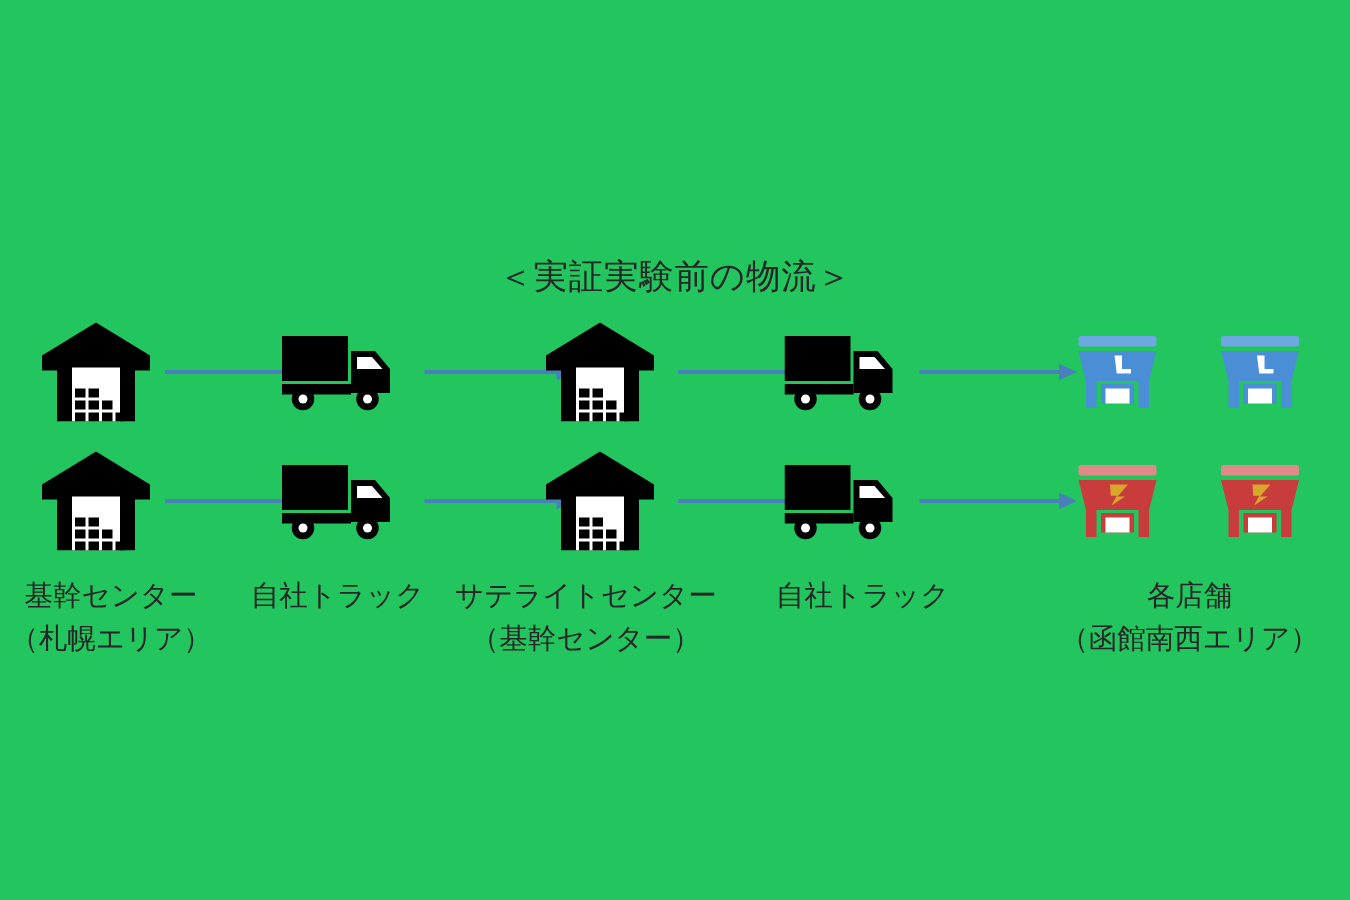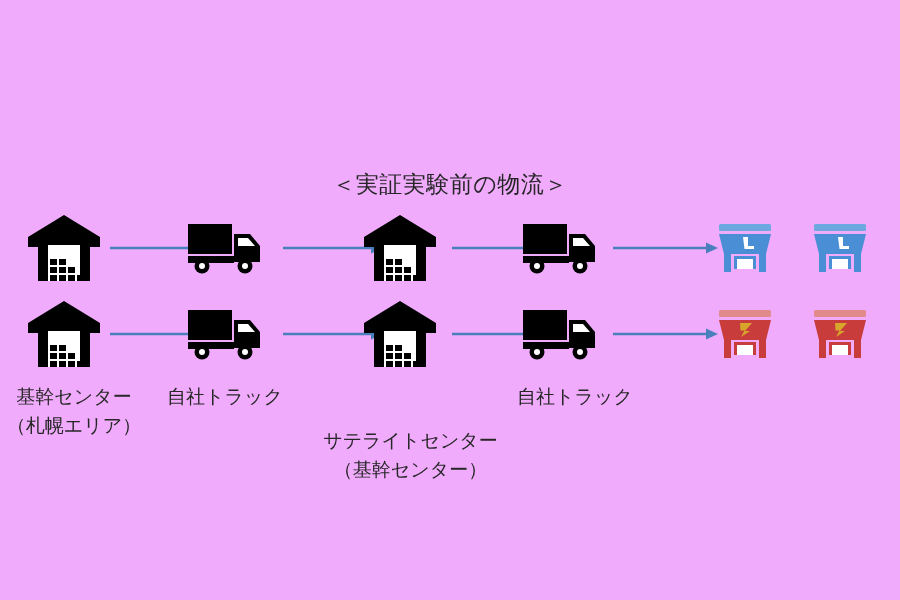--- a/index.html
+++ b/index.html
@@ -15,21 +15,21 @@
     font-family: "Liberation Sans", "DejaVu Sans", sans-serif;
     color: #2b2b2b;
   }
 
   #canvas {
     position: absolute;
     left: 0;
     top: 0;
     width: 900px;
     height: 600px;
-    background: #f0abfc;
+    background: #22c55e;
   }
 
   
   .diagram-title {
     position: absolute;
     left: 0;
     top: 169px;
     width: 900px;
     text-align: center;
     font-size: 23px;
@@ -99,21 +99,21 @@
     text-align: center;
     font-size: 19px;
     line-height: 29px;
     color: #262626;
     white-space: nowrap;
   }
   .caption .sub { display: block; }
 
   #cap-center    { left: -6px;  width: 160px; }
   #cap-truck1    { left: 155px; width: 140px; }
-  #cap-satellite { left: 308px; width: 205px; margin-top: 44px; }
+  #cap-satellite { left: 288px; width: 205px; }
   #cap-truck2    { left: 450px; width: 250px; }
   #cap-stores    { left: 688px; width: 210px; }
 </style>
 </head>
 <body>
 
 <div id="canvas">
 
   <div class="diagram-title">＜実証実験前の物流＞</div>
 
@@ -364,15 +364,19 @@
 
     <div class="caption" id="cap-satellite">
       <span>サテライトセンター</span>
       <span class="sub">（基幹センター）</span>
     </div>
 
     <div class="caption" id="cap-truck2">
       <span>自社トラック</span>
     </div>
 
+    <div class="caption" id="cap-stores">
+      <span>各店舗</span>
+      <span class="sub">（函館南西エリア）</span>
+    </div>
 
   </div>
 </div>
 
 </body></html>

